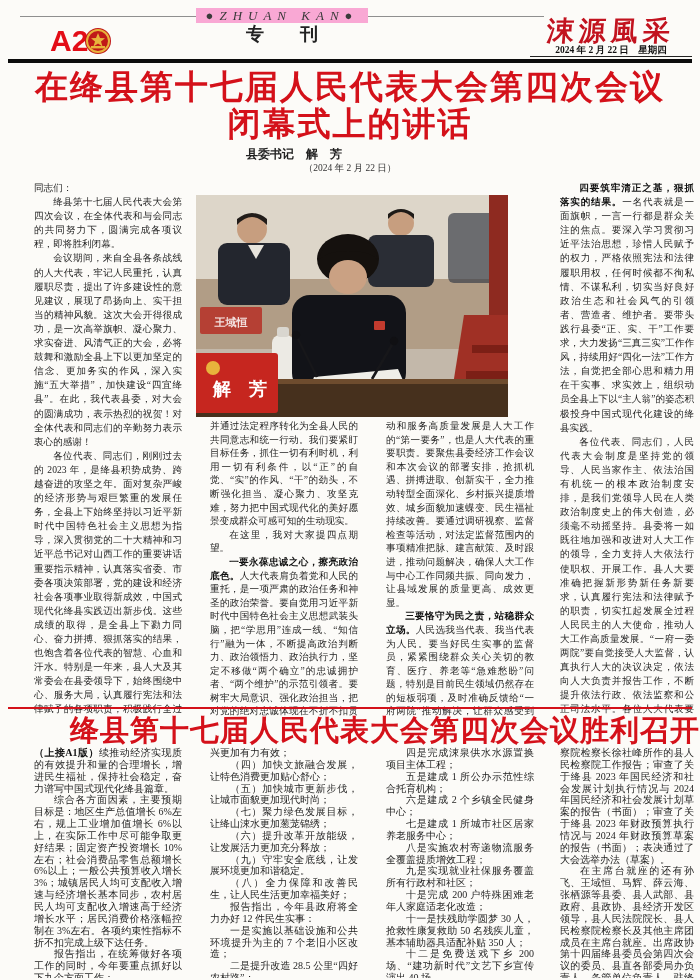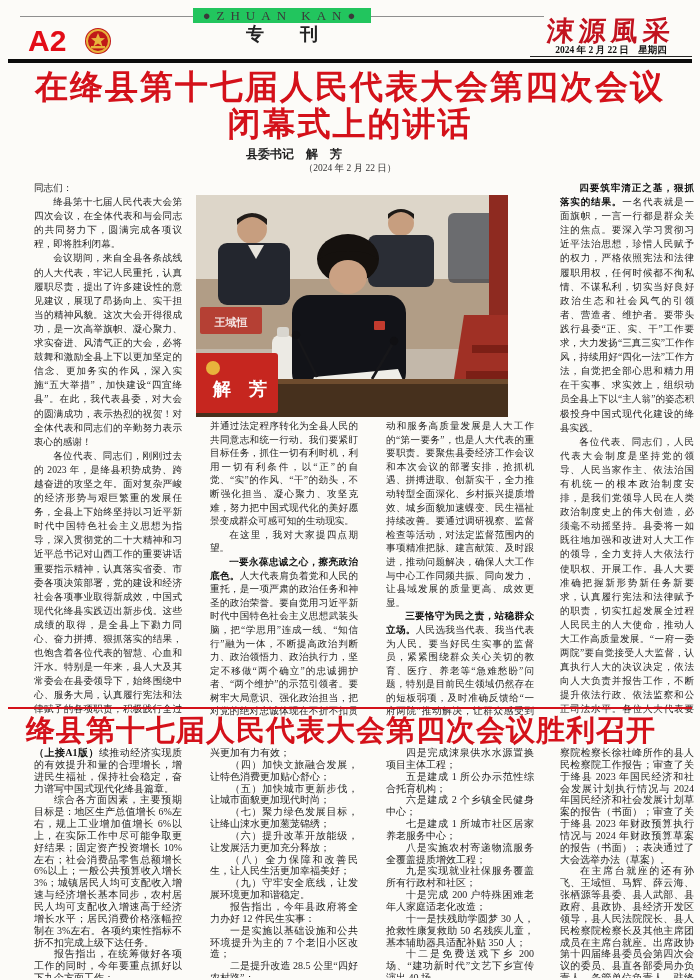--- a/index.html
+++ b/index.html
@@ -5,23 +5,23 @@
   html,body{margin:0;padding:0;}
   body{width:700px;height:980px;position:relative;overflow:hidden;background:#fcfbf8;
        font-family:"Liberation Serif",serif;color:#1e1e1e;}
   [data-name]{box-sizing:border-box;}
   .abs{position:absolute;}
 
   
   .hdr-line{top:16px;left:20px;width:524px;height:1px;background:#8f8f8f;}
   .hdr-pinyin{top:8px;left:20px;width:524px;text-align:center;font-size:13px;letter-spacing:6px;
               color:#3a3a3a;font-family:"Liberation Serif",serif;}
-  .hdr-pinyin span{background:#22c55e;padding:0 10px;}
+  .hdr-pinyin span{background:#f9a8d4;padding:0 10px;font-style:italic;}
   .hdr-edition{top:22px;left:20px;width:524px;text-align:center;font-size:18px;font-weight:700;color:#222;}
-  .hdr-a2{top:24px;left:28px;font-family:"Liberation Sans",sans-serif;font-weight:900;
+  .hdr-a2{top:24px;left:50px;font-family:"Liberation Sans",sans-serif;font-weight:900;
           font-size:30px;color:#e30d17;}
   .hdr-emblem{top:27px;left:84px;width:28px;height:28px;}
   .masthead{top:13px;right:8px;width:162px;text-align:center;color:#c2131f;font-size:27px;
             font-weight:bold;letter-spacing:5px;transform:skewX(-4deg);}
   .mastdate{top:44px;right:8px;width:162px;text-align:center;font-size:9.5px;font-weight:bold;color:#111;}
   .mastrule{top:56px;right:8px;width:162px;height:1px;background:#222;}
   .toprule{top:59px;left:8px;width:684px;height:4px;background:#0c0c0c;}
 
   
   .headline1{top:68px;left:0;width:700px;text-align:center;color:#d4111a;
@@ -40,21 +40,21 @@
 
   .c1{top:181px;left:16px;width:166px;height:538px;}
   .c2{top:419px;left:192px;width:166px;height:301px;}
   .c3{top:419px;left:368px;width:166px;height:301px;}
   .c4{top:181px;left:542px;width:152px;height:538px;}
 
   .photo{top:195px;left:196px;width:312px;height:222px;text-align:right;}
 
   
   .rule2{top:707px;left:8px;width:684px;height:2px;background:#d4111a;}
-  .headline2{top:711px;left:0;width:700px;text-align:left;color:#d4111a;
+  .headline2{top:711px;left:0;width:700px;text-align:right;color:#d4111a;
              font-family:"Liberation Sans",sans-serif;font-weight:900;font-size:29px;letter-spacing:1px;padding-left:26px;}
   .b1{top:747px;left:16px;width:166px;height:231px;}
   .b2{top:747px;left:192px;width:166px;height:231px;}
   .b3{top:747px;left:368px;width:166px;height:231px;}
   .b4{top:747px;left:542px;width:152px;height:231px;}
 </style>
 </head>
 <body>
 
 <div class="abs hdr-line" data-name="header-rule"></div>
@@ -157,22 +157,22 @@
     <p data-name="paragraph">报告指出，在统筹做好各项工作的同时，今年要重点抓好以下九个方面工作：</p>
     <p data-name="paragraph">（一）拓宽项目建设赛道，让发展支撑更加坚实稳固；</p>
     <p data-name="paragraph">（二）推进新型工业发展，让转型升级更加强劲有力；</p>
   </div>
 <div class="col a2c b2" data-name="article2-column-2">
     <p data-name="paragraph" class="ni">兴更加有力有效；</p>
     <p data-name="paragraph">（四）加快文旅融合发展，让特色消费更加贴心舒心；</p>
     <p data-name="paragraph">（五）加快城市更新步伐，让城市面貌更加现代时尚；</p>
     <p data-name="paragraph">（七）聚力绿色发展目标，让绛山涑水更加葱茏锦绣；</p>
     <p data-name="paragraph">（六）提升改革开放能级，让发展活力更加充分释放；</p>
+    <p data-name="paragraph">（九）守牢安全底线，让发展环境更加和谐稳定。</p>
     <p data-name="paragraph">（八）全力保障和改善民生，让人民生活更加幸福美好；</p>
-    <p data-name="paragraph">（九）守牢安全底线，让发展环境更加和谐稳定。</p>
     <p data-name="paragraph">报告指出，今年县政府将全力办好 12 件民生实事：</p>
     <p data-name="paragraph">一是实施以基础设施和公共环境提升为主的 7 个老旧小区改造；</p>
     <p data-name="paragraph">二是提升改造 28.5 公里“四好农村路”；</p>
     <p data-name="paragraph">三是实施广场西路、车厢路、紫金山路中段等市政道路路面改造工程；</p>
   </div>
 <div class="col a2c b3" data-name="article2-column-3">
     <p data-name="paragraph">四是完成涑泉供水水源置换项目主体工程；</p>
     <p data-name="paragraph">五是建成 1 所公办示范性综合托育机构；</p>
     <p data-name="paragraph">六是建成 2 个乡镇全民健身中心；</p>
     <p data-name="paragraph">七是建成 1 所城市社区居家养老服务中心；</p>

